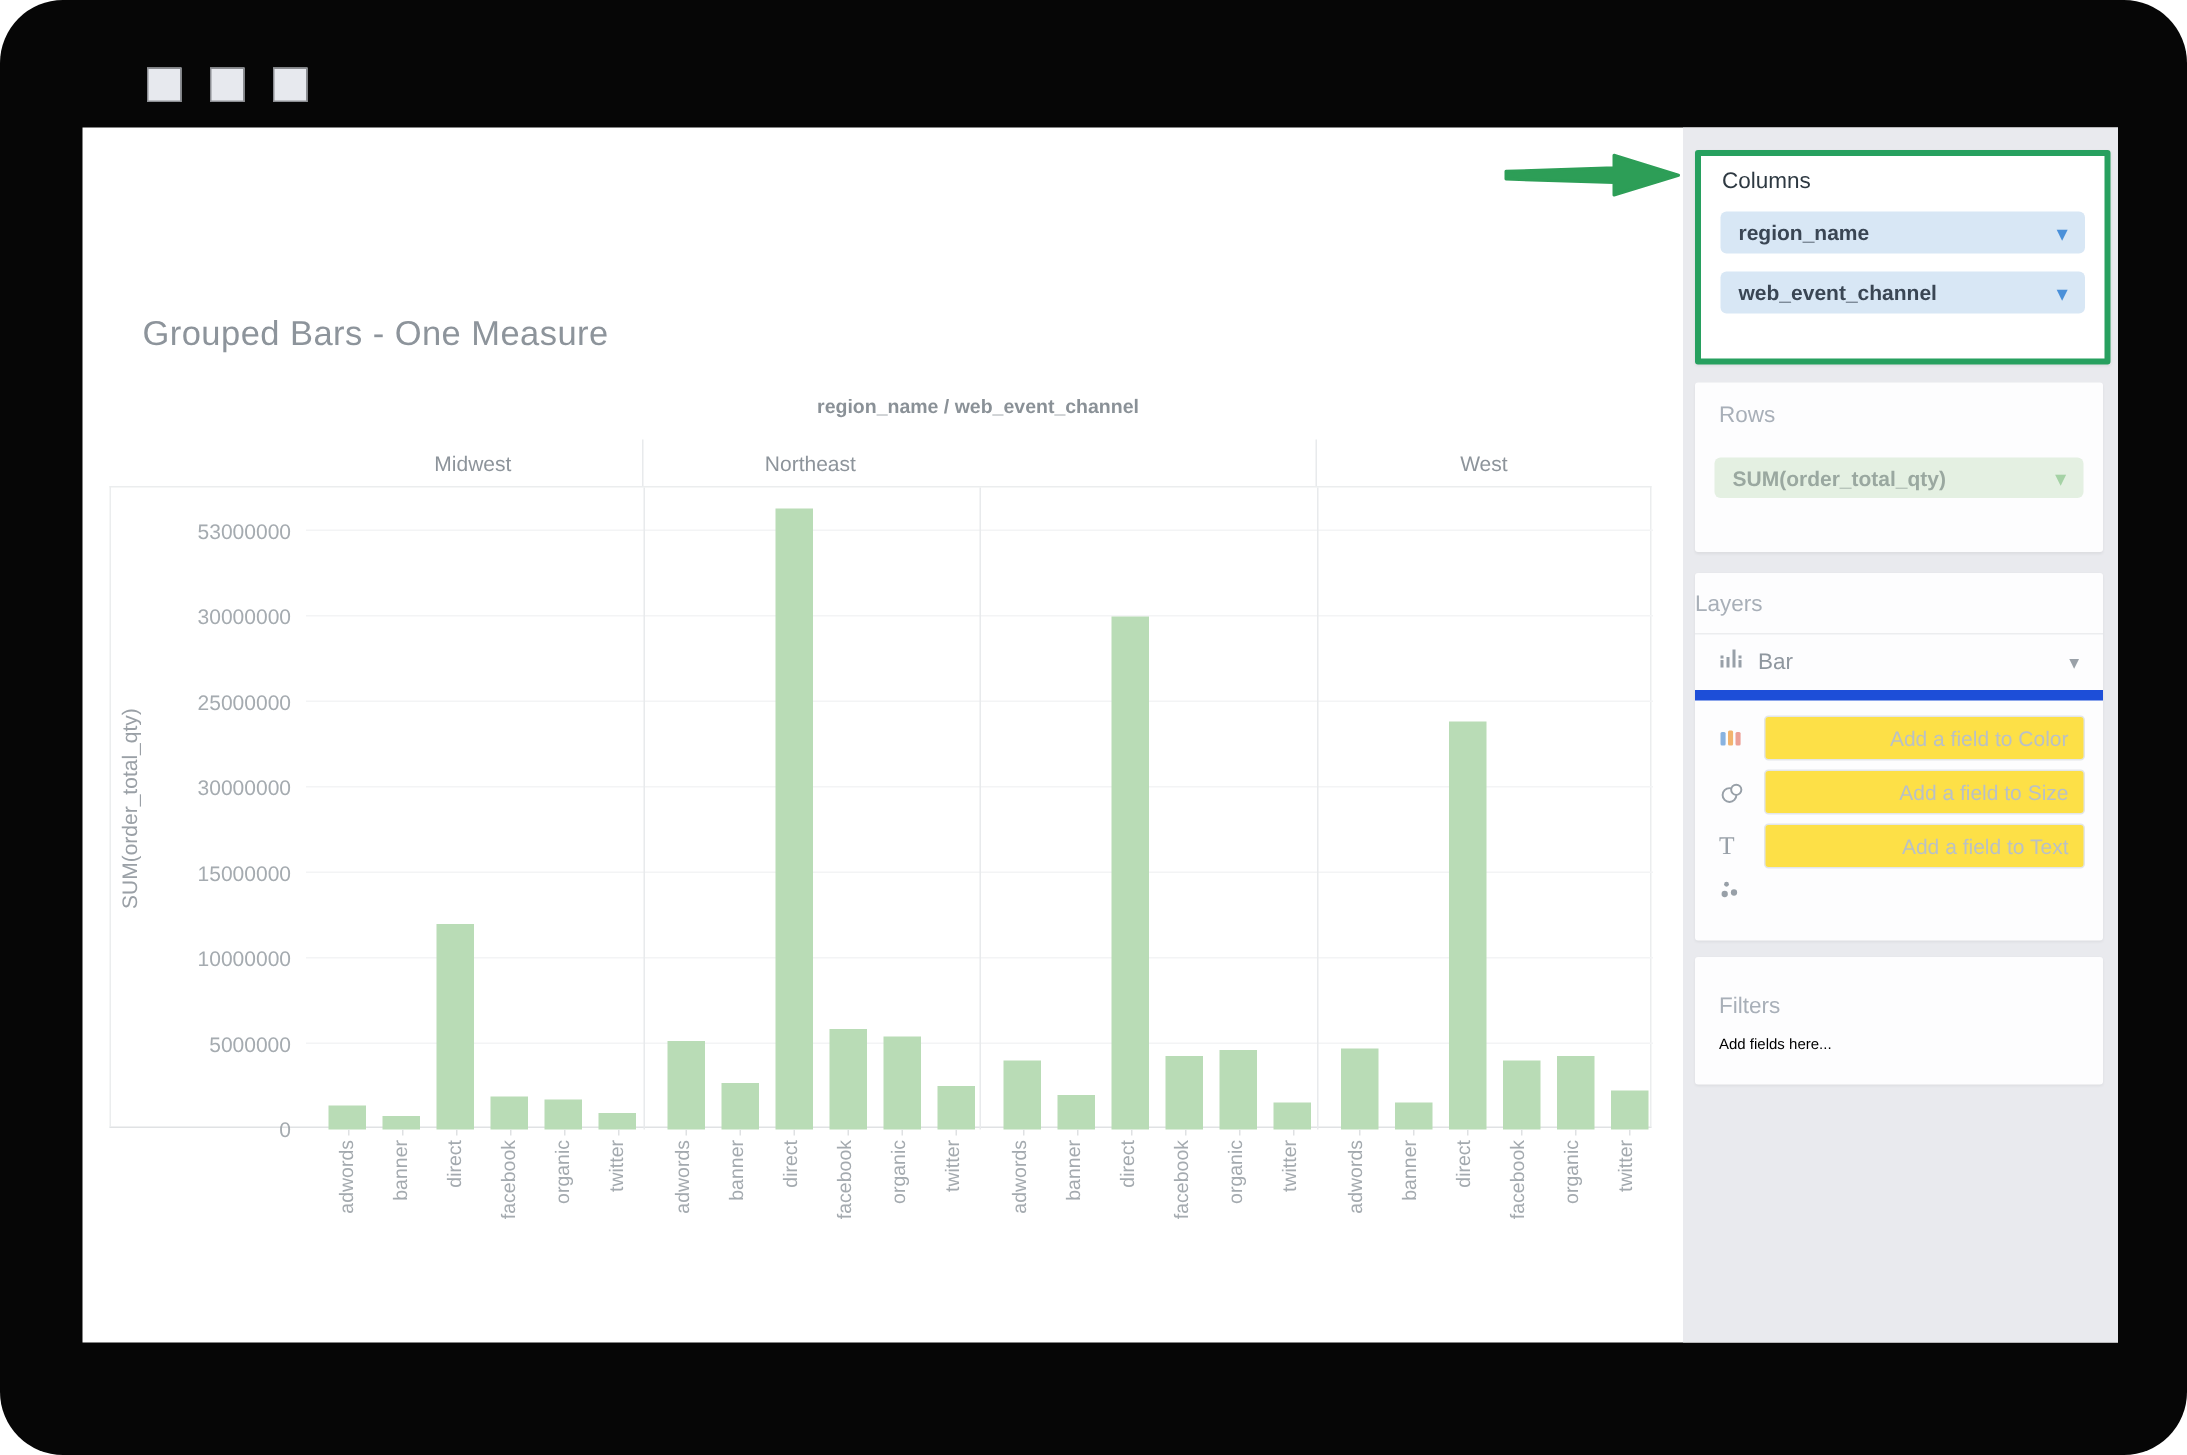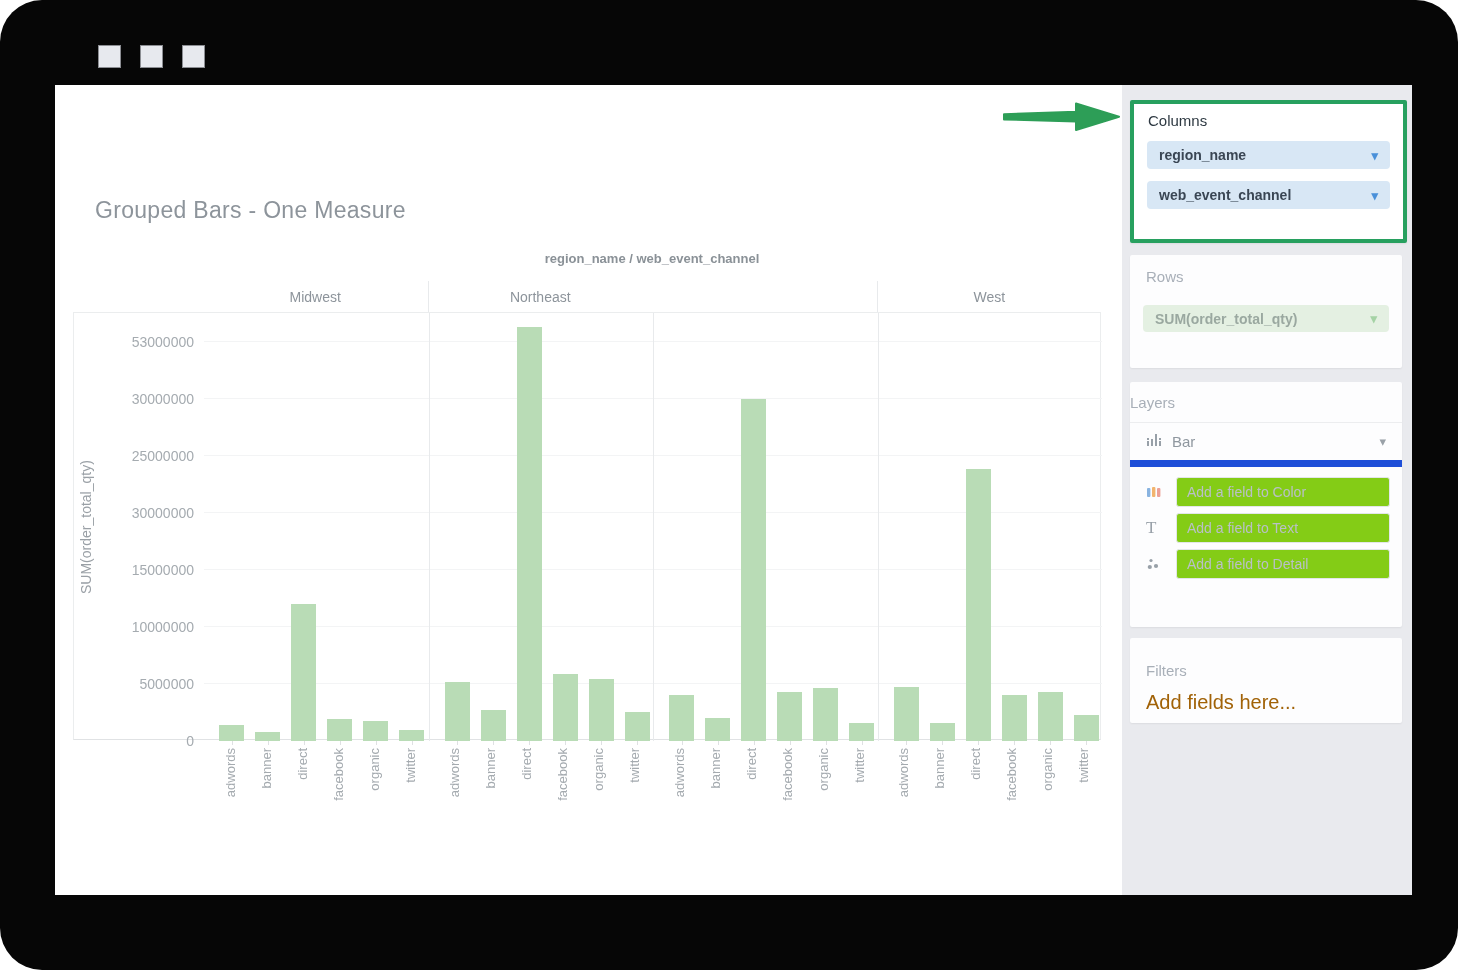--- a/index.html
+++ b/index.html
@@ -10,21 +10,21 @@
   
   .frame { position:absolute; inset:0; background:#060606; border-radius:42px; }
   .win-square { position:absolute; top:45px; width:23px; height:23px;
                 background:#e7e9ee; border:1px solid #8b8d92; }
 
   
   .window { position:absolute; left:55px; top:85px; width:1357px; height:810px;
             background:#ffffff; }
 
   
-  .chart-area { position:absolute; left:0; top:0; width:1067px; height:810px; }
+  .chart-area { position:absolute; left:0; top:12px; width:1067px; height:810px; }
   .page-title { position:absolute; left:40px; top:112px; font-size:23px;
                 color:#8d949b; letter-spacing:.3px; }
   .facet-axis-title { position:absolute; left:148px; top:166px; width:898px;
                       text-align:center; font-size:13px; font-weight:bold; color:#8a9197; }
   .facet-headers { position:absolute; left:148px; top:196px; width:898px; height:31px; }
   .facet-header { position:absolute; top:0; height:31px; display:flex;
                   align-items:center; justify-content:center;
                   font-size:14px; color:#8d949b; }
   .facet-header.sep { border-left:1px solid #e8eaec; }
 
@@ -79,27 +79,27 @@
   .layers-title-row { height:41px; display:flex; align-items:center;
                       border-bottom:1px solid #ecedef; }
   .layer-row { height:44px; display:flex; align-items:center; padding:0 16px;
                border-bottom:7px solid #1d4ed8; cursor:pointer; }
   .layer-label { font-size:15px; color:#8f979f; margin-left:10px; flex:1; }
   .layer-caret { color:#9aa1a8; font-size:13px; }
   .slots { padding:10px 12px 0 16px; }
   .slot-row { display:flex; align-items:center; margin-bottom:6px; }
   .slot-icon { width:22px; display:flex; justify-content:flex-start; }
   .slot-row input { flex:1; height:30px; margin-left:8px; border:1px solid #e3e6e9;
-                    border-radius:3px; background:#84cc16; padding:0 10px;
+                    border-radius:3px; background:#fde047; padding:0 10px;
                     font-size:14px; font-family:"Liberation Sans", sans-serif;
-                    color:#5a6570; }
+                    color:#5a6570;text-align:right; }
   .slot-row input::placeholder { color:#b9c0c7; }
 
   .filters-panel { top:553px; width:272px; height:85px; padding:24px 16px; }
-  .filters-placeholder { margin-top:12px; font-size:20px; color:#a16207; }
+  .filters-placeholder { margin-top:12px; font-size:10px; color:#000000; }
 
   .ticon { font-family:"Liberation Serif", serif; font-size:17px; color:#98a0a8; }
 </style>
 </head>
 <body>
 
 <div class="stage">
   <div class="frame"></div>
 
   <div class="win-square" style="left:98px"></div>
@@ -267,32 +267,40 @@
             <span class="slot-icon">
               <svg width="16" height="16" viewBox="0 0 16 16">
                 <rect x="1" y="4" width="3.4" height="9" rx="1" fill="#89b3e0"></rect>
                 <rect x="6" y="3" width="3.4" height="10" rx="1" fill="#f2b46e"></rect>
                 <rect x="11" y="4" width="3.4" height="9" rx="1" fill="#eca096"></rect>
               </svg>
             </span>
             <input placeholder="Add a field to Color" style="">
           </div>
           <div class="slot-row">
+            <span class="slot-icon">
+              <svg width="18" height="18" viewBox="0 0 18 18">
+                <circle cx="7" cy="11" r="4.6" fill="none" stroke="#98a0a8" stroke-width="1.3"></circle>
+                <circle cx="11.5" cy="7.5" r="3.4" fill="#fff" stroke="#98a0a8" stroke-width="1.3"></circle>
+              </svg>
+            </span>
+            <input placeholder="Add a field to Size" style="">
+          </div>
+          <div class="slot-row">
             <span class="slot-icon ticon">T</span>
             <input placeholder="Add a field to Text" style="">
           </div>
           <div class="slot-row">
             <span class="slot-icon">
               <svg width="16" height="16" viewBox="0 0 16 16">
                 <circle cx="5" cy="4.5" r="1.6" fill="#98a0a8"></circle>
                 <circle cx="3.8" cy="11" r="2.1" fill="#98a0a8"></circle>
                 <circle cx="10" cy="10" r="2.1" fill="#98a0a8"></circle>
               </svg>
             </span>
-            <input placeholder="Add a field to Detail" style="">
           </div>
         </div>
       </div>
 
       <div class="panel filters-panel">
         <div class="panel-title">Filters</div>
         <div class="filters-placeholder">Add fields here...</div>
       </div>
 
     </div>

